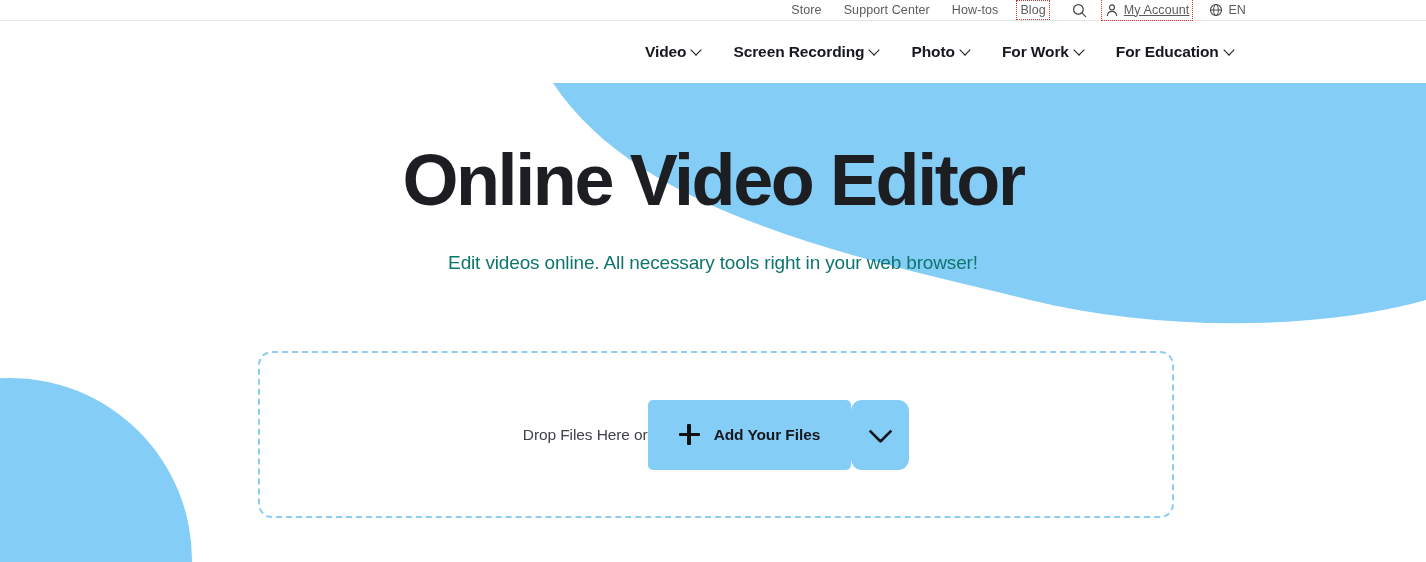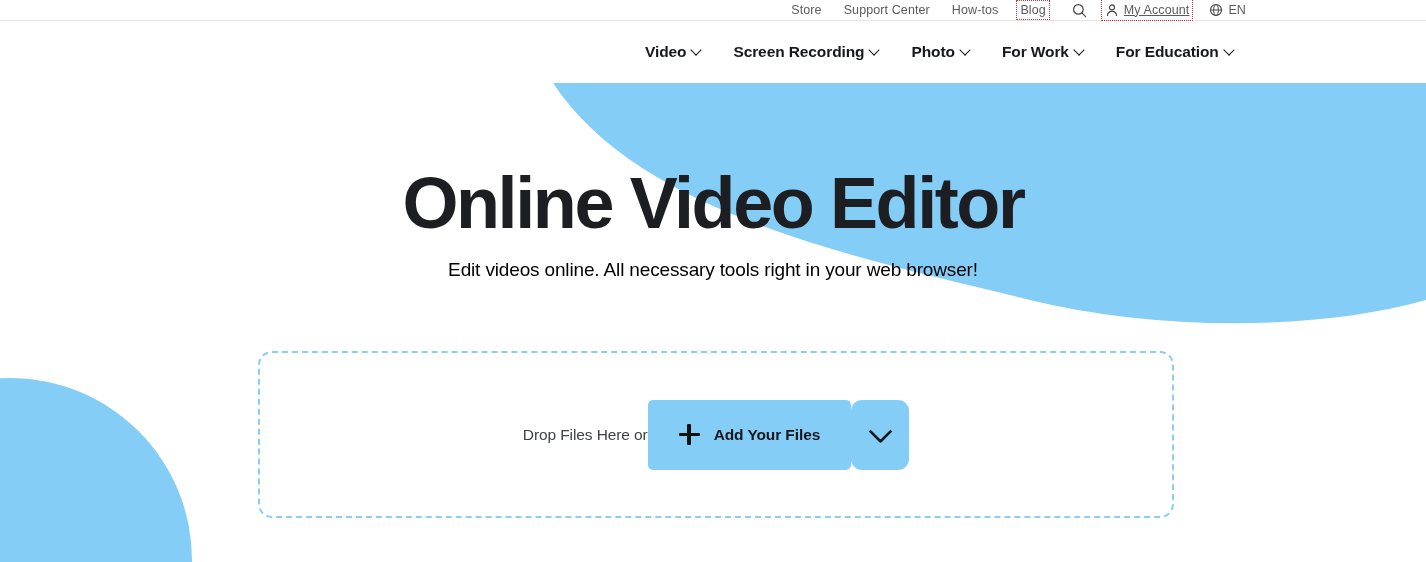--- a/index.html
+++ b/index.html
@@ -58,27 +58,27 @@
   .chev::before {
     content:""; position:absolute; left:0; top:0;
     width:7px; height:7px;
     border-right:1.6px solid #16181d; border-bottom:1.6px solid #16181d;
     transform:rotate(45deg);
   }
 
   
   .hero { position:absolute; top:83px; left:0; width:1426px; z-index:10; text-align:center; }
   .hero-title {
-    margin-top:84px;
+    margin-top:61px;
     font-size:72px; font-weight:800; color:#1c1e21;
     letter-spacing:-2.4px; line-height:1;
   }
   .hero-sub {
-    margin-top:20px;
-    font-size:19px; color:#000000; font-weight:400; letter-spacing:-.15px;
+    margin-top:36px;
+    font-size:19px; color:#0f766e; font-weight:400; letter-spacing:-.15px;
   }
 
   
   .dropzone {
     position:absolute; left:258px; top:351px;
     width:916px; height:167px;
     border:2px dashed #8ecdf2; border-radius:14px;
     display:flex; align-items:center; justify-content:center;
     z-index:15; background:transparent;
   }

